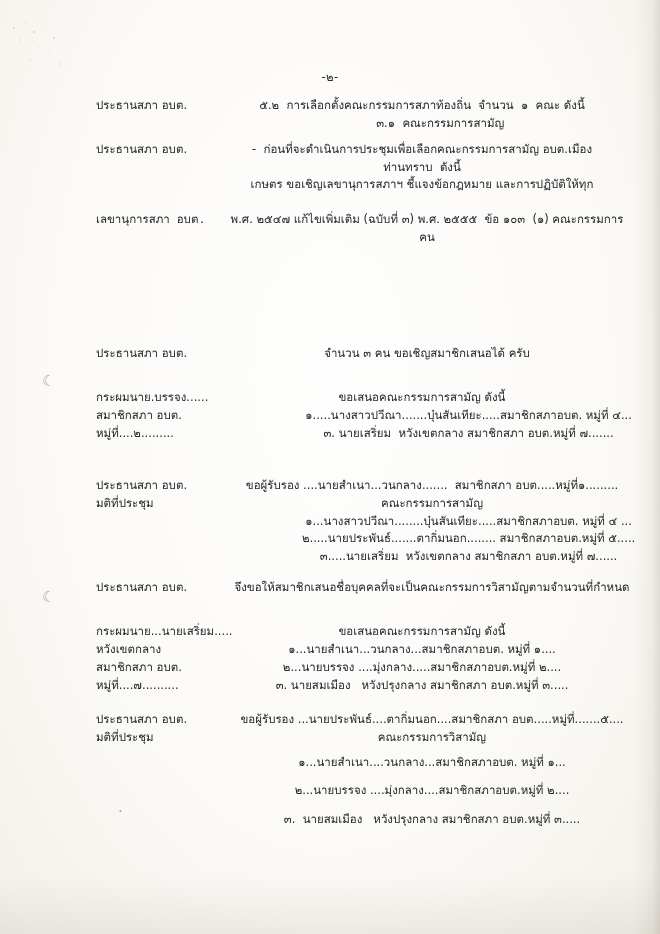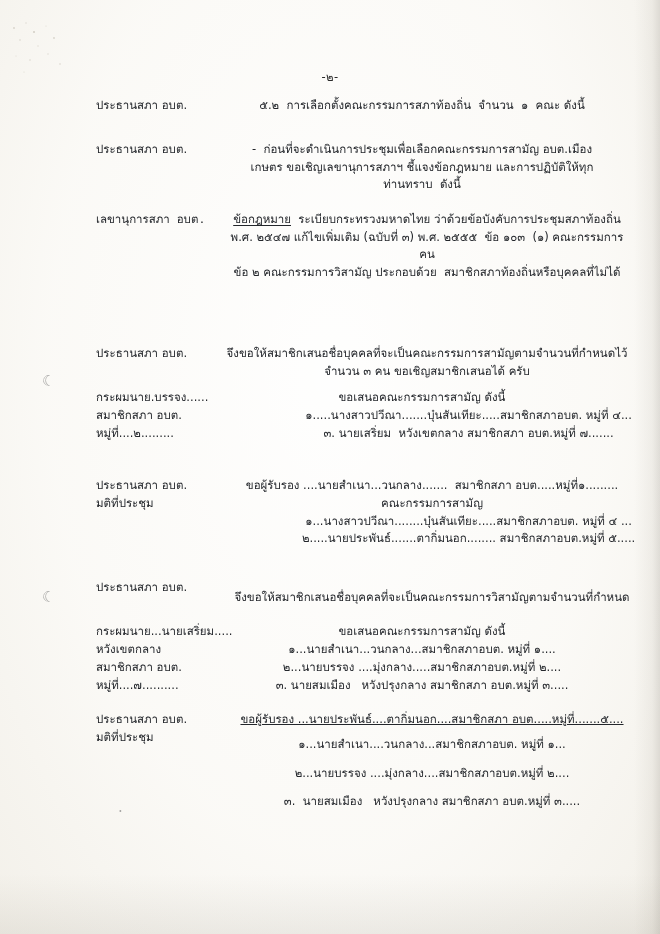--- a/index.html
+++ b/index.html
@@ -129,46 +129,44 @@
   <div class="scribble" style="left:42px; top:372px;">☾</div>
   <div class="scribble" style="left:42px; top:588px;">☾</div>
   <div class="scribble" style="left:118px; top:798px;">.</div>
 
   <div class="doc">
 
     <div>
       <div class="label" style="left:96px; top:96px;">ประธานสภา อบต.</div>
       <div class="body" style="left:212px; top:96px;">
         <span class="ln">๕.๒  การเลือกตั้งคณะกรรมการสภาท้องถิ่น  จำนวน  ๑  คณะ ดังนี้</span>
+        <span class="ln">          ๓.๑  คณะกรรมการสามัญ</span>
       </div>
     </div>
 
     <div>
       <div class="label" style="left:96px; top:140px;">ประธานสภา อบต.</div>
       <div class="body" style="left:212px; top:140px;">
         <span class="ln">-  ก่อนที่จะดำเนินการประชุมเพื่อเลือกคณะกรรมการสามัญ อบต.เมือง</span>
+        <span class="ln">ท่านทราบ  ดังนี้</span>
         <span class="ln">เกษตร ขอเชิญเลขานุการสภาฯ ชี้แจงข้อกฎหมาย และการปฏิบัติให้ทุก</span>
-        <span class="ln">ท่านทราบ  ดังนี้</span>
       </div>
     </div>
 
     <div>
       <div class="label" style="left:96px; top:210px;font-family:Liberation Mono, monospace;">เลขานุการสภา อบต.</div>
       <div class="body" style="left:212px; top:210px; width:430px;">
-        <span class="ln"><span class="u">ข้อกฎหมาย</span>  ระเบียบกระทรวงมหาดไทย ว่าด้วยข้อบังคับการประชุมสภาท้องถิ่น</span>
         <span class="ln">พ.ศ. ๒๕๔๗ แก้ไขเพิ่มเติม (ฉบับที่ ๓) พ.ศ. ๒๕๕๕  ข้อ ๑๐๓  (๑) คณะกรรมการ</span>
         <span class="ln">คน</span>
-        <span class="ln">ข้อ ๒ คณะกรรมการวิสามัญ ประกอบด้วย  สมาชิกสภาท้องถิ่นหรือบุคคลที่ไม่ได้</span>
       </div>
     </div>
 
     <div>
       <div class="label" style="left:96px; top:344px;">ประธานสภา อบต.</div>
       <div class="body" style="left:212px; top:344px; width:430px;">
-        <span class="ln">จึงขอให้สมาชิกเสนอชื่อบุคคลที่จะเป็นคณะกรรมการสามัญตามจำนวนที่กำหนดไว้</span>
         <span class="ln">จำนวน ๓ คน ขอเชิญสมาชิกเสนอได้ ครับ</span>
       </div>
     </div>
 
     <div>
       <div class="label" style="left:96px; top:388px;">กระผมนาย.บรรจง......</div>
       <div class="body" style="left:212px; top:388px;">
         <span class="ln">ขอเสนอคณะกรรมการสามัญ ดังนี้</span>
       </div>
     </div>
@@ -193,26 +191,27 @@
         <span class="ln">ขอผู้รับรอง ....นายสำเนา...วนกลาง.......  สมาชิกสภา อบต.....หมู่ที่๑.........</span>
       </div>
     </div>
 
     <div>
       <div class="label" style="left:96px; top:494px;">มติที่ประชุม</div>
       <div class="body" style="left:212px; top:494px; width:440px;">
         <span class="ln">คณะกรรมการสามัญ</span>
         <span class="listline">                    ๑...นางสาวปวีณา........บุ๋นสันเทียะ.....สมาชิกสภาอบต. หมู่ที่ ๔ ...</span>
         <span class="listline">                    ๒.....นายประพันธ์.......ตากิ่มนอก........ สมาชิกสภาอบต.หมู่ที่ ๕.....</span>
+        <span class="listline">                    ๓.....นายเสริ่ยม  หวังเขตกลาง สมาชิกสภา อบต.หมู่ที่ ๗......</span>
       </div>
     </div>
 
     <div>
       <div class="label" style="left:96px; top:578px;">ประธานสภา อบต.</div>
-      <div class="body" style="left:212px; top:578px; width:440px;margin-top:10px;">
+      <div class="body" style="left:212px; top:578px; width:440px;">
         <span class="ln">จึงขอให้สมาชิกเสนอชื่อบุคคลที่จะเป็นคณะกรรมการวิสามัญตามจำนวนที่กำหนด</span>
       </div>
     </div>
 
     <div>
       <div class="label" style="left:96px; top:622px;">กระผมนาย...นายเสริ่ยม.....</div>
       <div class="body" style="left:212px; top:622px;">
         <span class="ln">ขอเสนอคณะกรรมการสามัญ ดังนี้</span>
       </div>
     </div>
@@ -233,28 +232,29 @@
 
     <div>
       <div class="label" style="left:96px; top:676px;">หมู่ที่....๗..........</div>
       <div class="body" style="left:212px; top:676px;">
         <span class="listline">๓. นายสมเมือง   หวังปรุงกลาง สมาชิกสภา อบต.หมู่ที่ ๓.....</span>
       </div>
     </div>
 
     <div>
       <div class="label" style="left:96px; top:710px;">ประธานสภา อบต.</div>
-      <div class="body" style="left:212px; top:710px; width:440px;text-decoration:underline;">
+      <div class="body" style="left:212px; top:710px; width:440px;">
         <span class="ln">ขอผู้รับรอง ...นายประพันธ์....ตากิ่มนอก....สมาชิกสภา อบต.....หมู่ที่.......๕....</span>
       </div>
     </div>
 
     <div>
       <div class="label" style="left:96px; top:728px;">มติที่ประชุม</div>
       <div class="body" style="left:212px; top:728px; width:440px;">
+        <span class="ln">คณะกรรมการวิสามัญ</span>
         <span class="listline" style="margin-top:7px;">๑...นายสำเนา....วนกลาง...สมาชิกสภาอบต. หมู่ที่ ๑...</span>
         <span class="listline" style="margin-top:11px;">๒...นายบรรจง ....มุ่งกลาง....สมาชิกสภาอบต.หมู่ที่ ๒....</span>
         <span class="listline" style="margin-top:11px;">๓.  นายสมเมือง   หวังปรุงกลาง สมาชิกสภา อบต.หมู่ที่ ๓.....</span>
       </div>
     </div>
 
   </div>
 
   <div class="fold"></div>
   <div class="bottomshade"></div>

